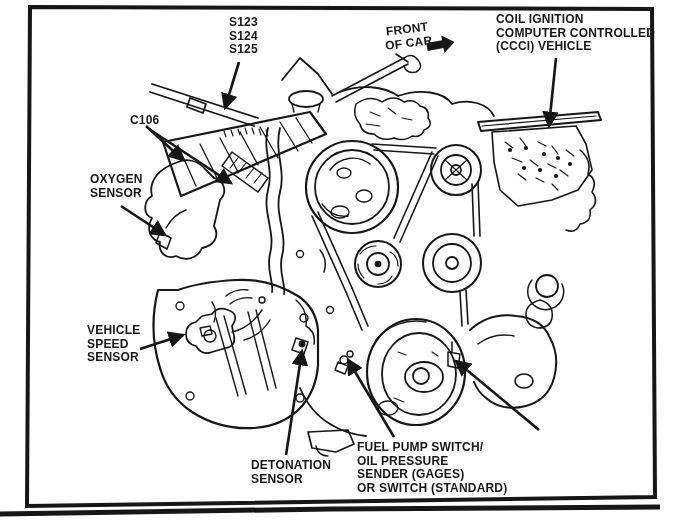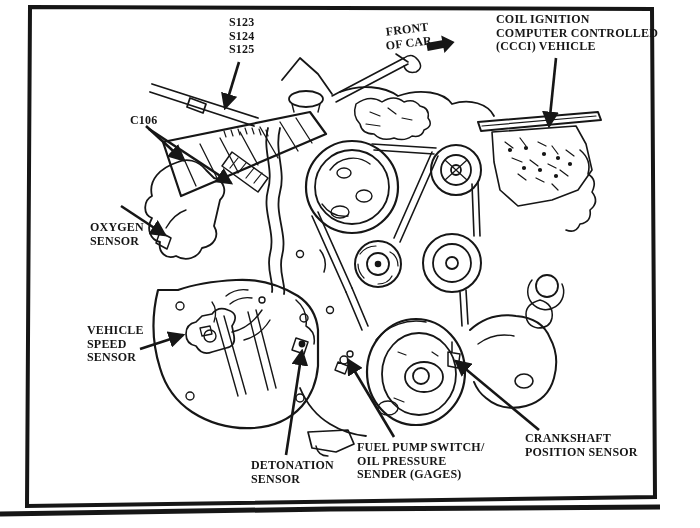--- a/index.html
+++ b/index.html
@@ -1,18 +1,18 @@
 <!DOCTYPE html>
 <html><head>
 <meta charset="utf-8">
 <style>
   html,body{margin:0;padding:0;background:#fff;}
   #stage{
     position:relative;width:700px;height:528px;background:#fff;overflow:hidden;
-    font-family:Liberation Serif, serif;
+    font-family:Liberation Sans, sans-serif;
   }
   #art{position:absolute;left:0;top:0;}
   .lbl{
     position:absolute;font-weight:700;font-size:12px;line-height:13.5px;
     letter-spacing:.2px;color:#161616;white-space:nowrap;
   }
   .lbl span{display:block;}
   .lbl.rot{transform:rotate(-7deg);text-align:center;}
 </style>
 </head>
@@ -181,40 +181,37 @@
   <span>FRONT</span>
   <span>OF CAR</span>
 </div>
 
 <div class="lbl" style="left:496px;top:13px;">
   <span>COIL IGNITION</span>
   <span>COMPUTER CONTROLLED</span>
   <span>(CCCI) VEHICLE</span>
 </div>
 
-<div class="lbl" style="left:90px;top:173px;margin-top:48px;">
+<div class="lbl" style="left:90px;top:173px;">
   <span>OXYGEN</span>
   <span>SENSOR</span>
 </div>
 
 <div class="lbl" style="left:87px;top:324px;">
   <span>VEHICLE</span>
   <span>SPEED</span>
   <span>SENSOR</span>
 </div>
 
 <div class="lbl" style="left:251px;top:459px;">
   <span>DETONATION</span>
   <span>SENSOR</span>
 </div>
 
 <div class="lbl" style="left:357px;top:441px;">
   <span>FUEL PUMP SWITCH/</span>
   <span>OIL PRESSURE</span>
   <span>SENDER (GAGES)</span>
-</div>
-
-<div class="lbl" style="left:525px;top:432px;">
-  <span>CRANKSHAFT</span>
-  <span>POSITION SENSOR</span>
-</div>
+  <span>OR SWITCH (STANDARD)</span>
+</div>
+
 
 </div>
 
 </body></html>

